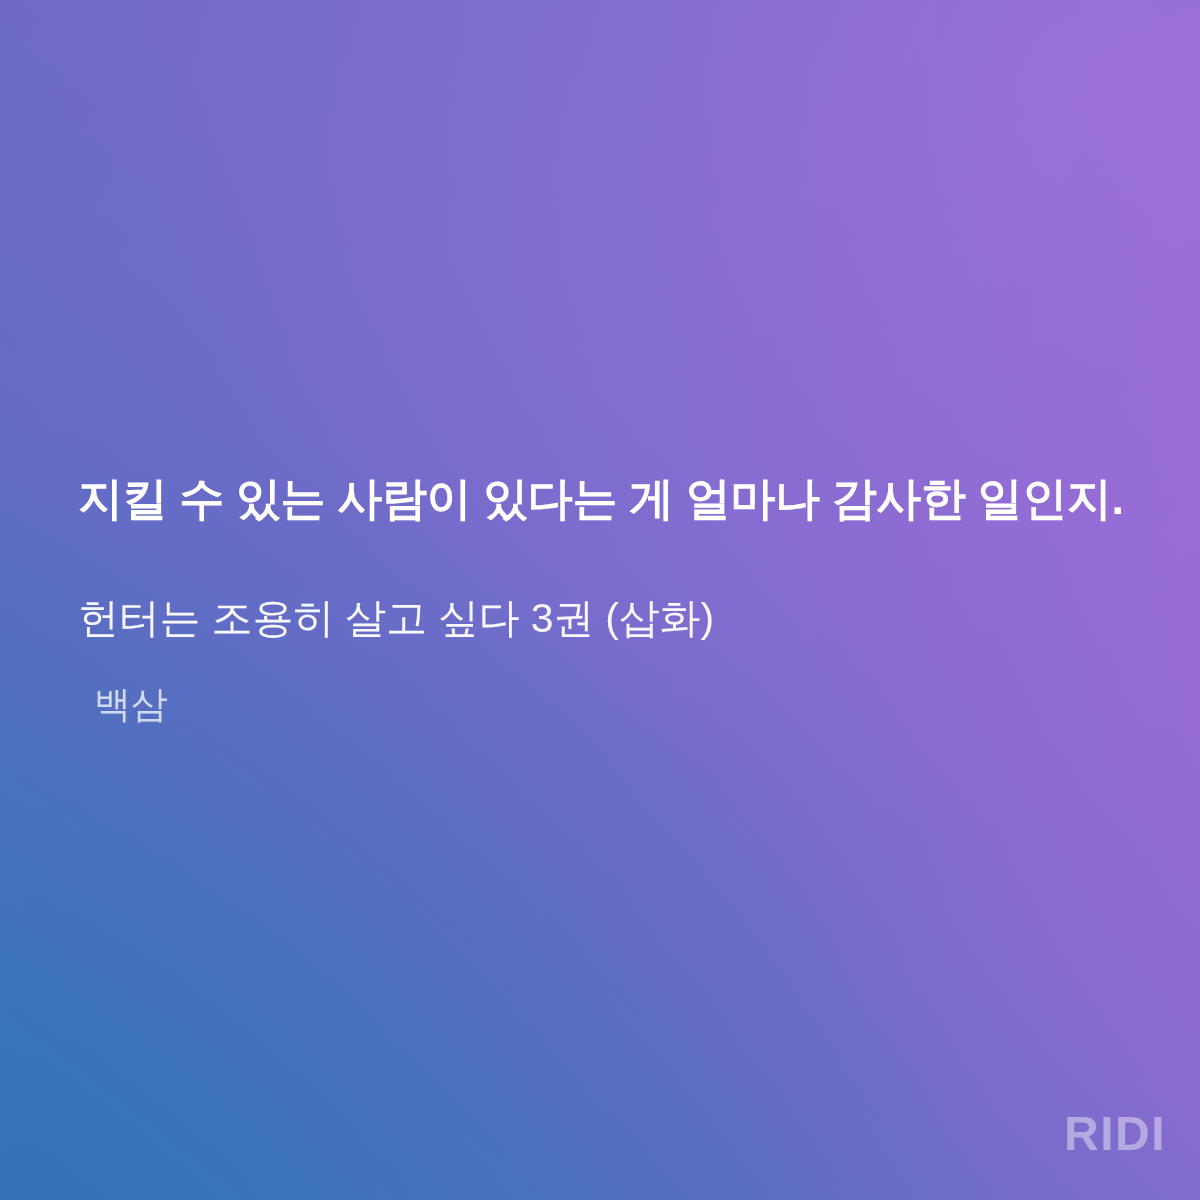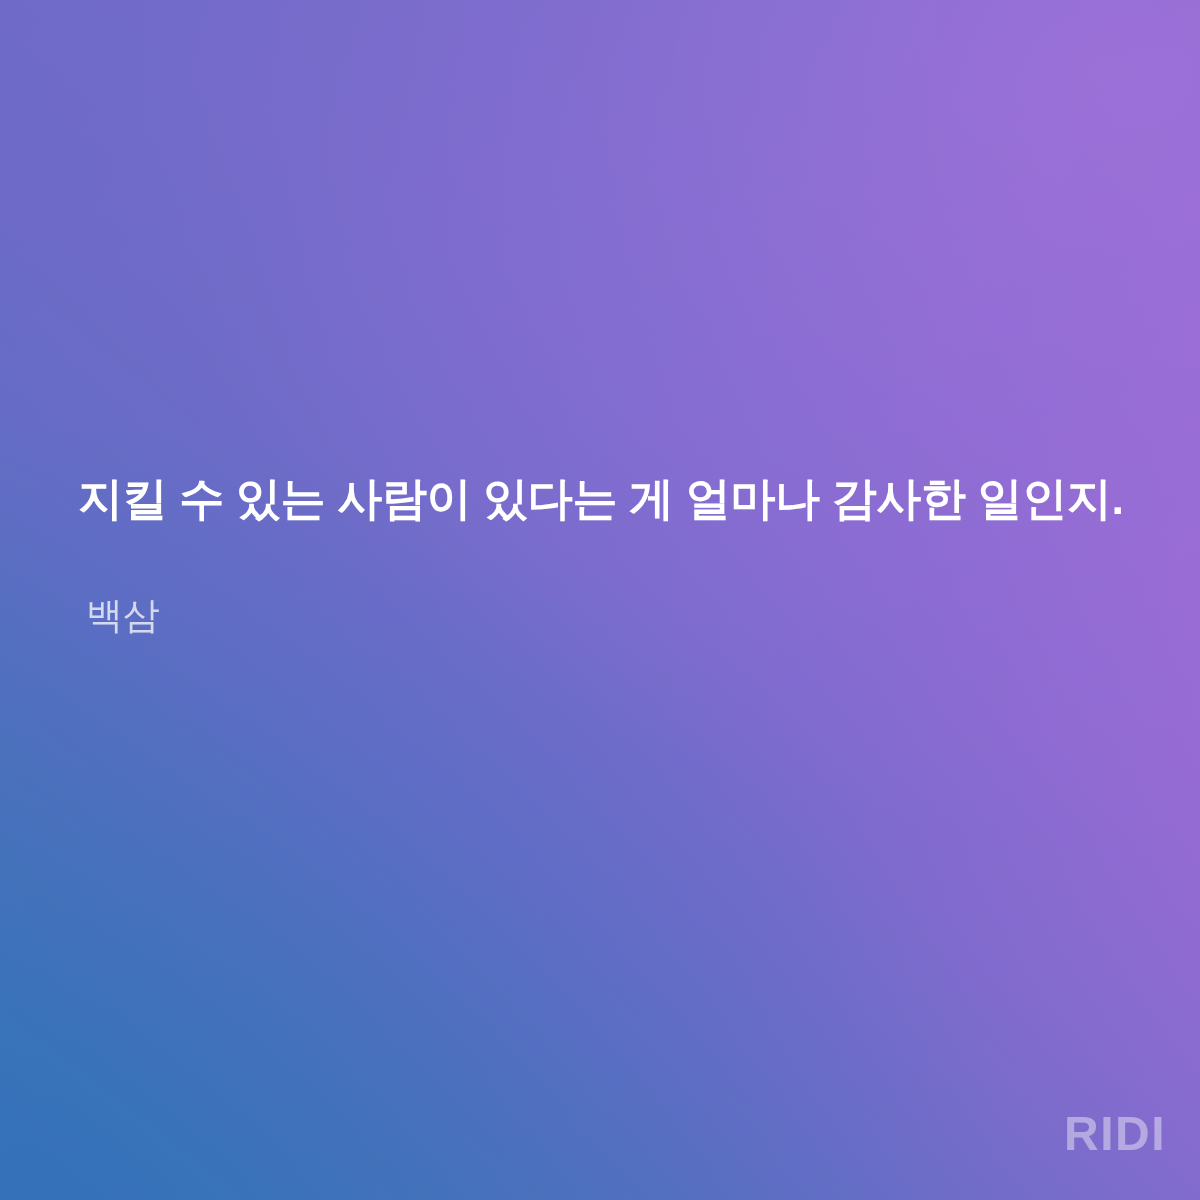--- a/index.html
+++ b/index.html
@@ -73,21 +73,21 @@
     margin: 0 0 36px 0;
     white-space: nowrap;
   }
 
   #author {
     color: rgba(255,255,255,0.74);
     font-size: 37px;
     font-weight: 400;
     line-height: 1.3;
     letter-spacing: -0.2px;
-    margin: 8px;
+    margin: 16px;
     white-space: nowrap;
   }
 
   #brand-logo {
     position: absolute;
     right: 46px;
     bottom: 42px;
     color: rgba(255,255,255,0.42);
     font-size: 48px;
     font-weight: 700;
@@ -99,19 +99,20 @@
 </head>
 <body>
 
 <div id="card">
 
   <div id="sheen"></div>
 
   <div id="text-block">
     <p id="quote">지킬 수 있는 사람이 있다는 게 얼마나 감사한 일인지.</p>
 
+    <p id="book-title">헌터는 조용히 살고 싶다 3권 (삽화)</p>
 
     <p id="author">백삼</p>
   </div>
 
   <div id="brand-logo">RIDI</div>
 
 </div>
 
 </body></html>

